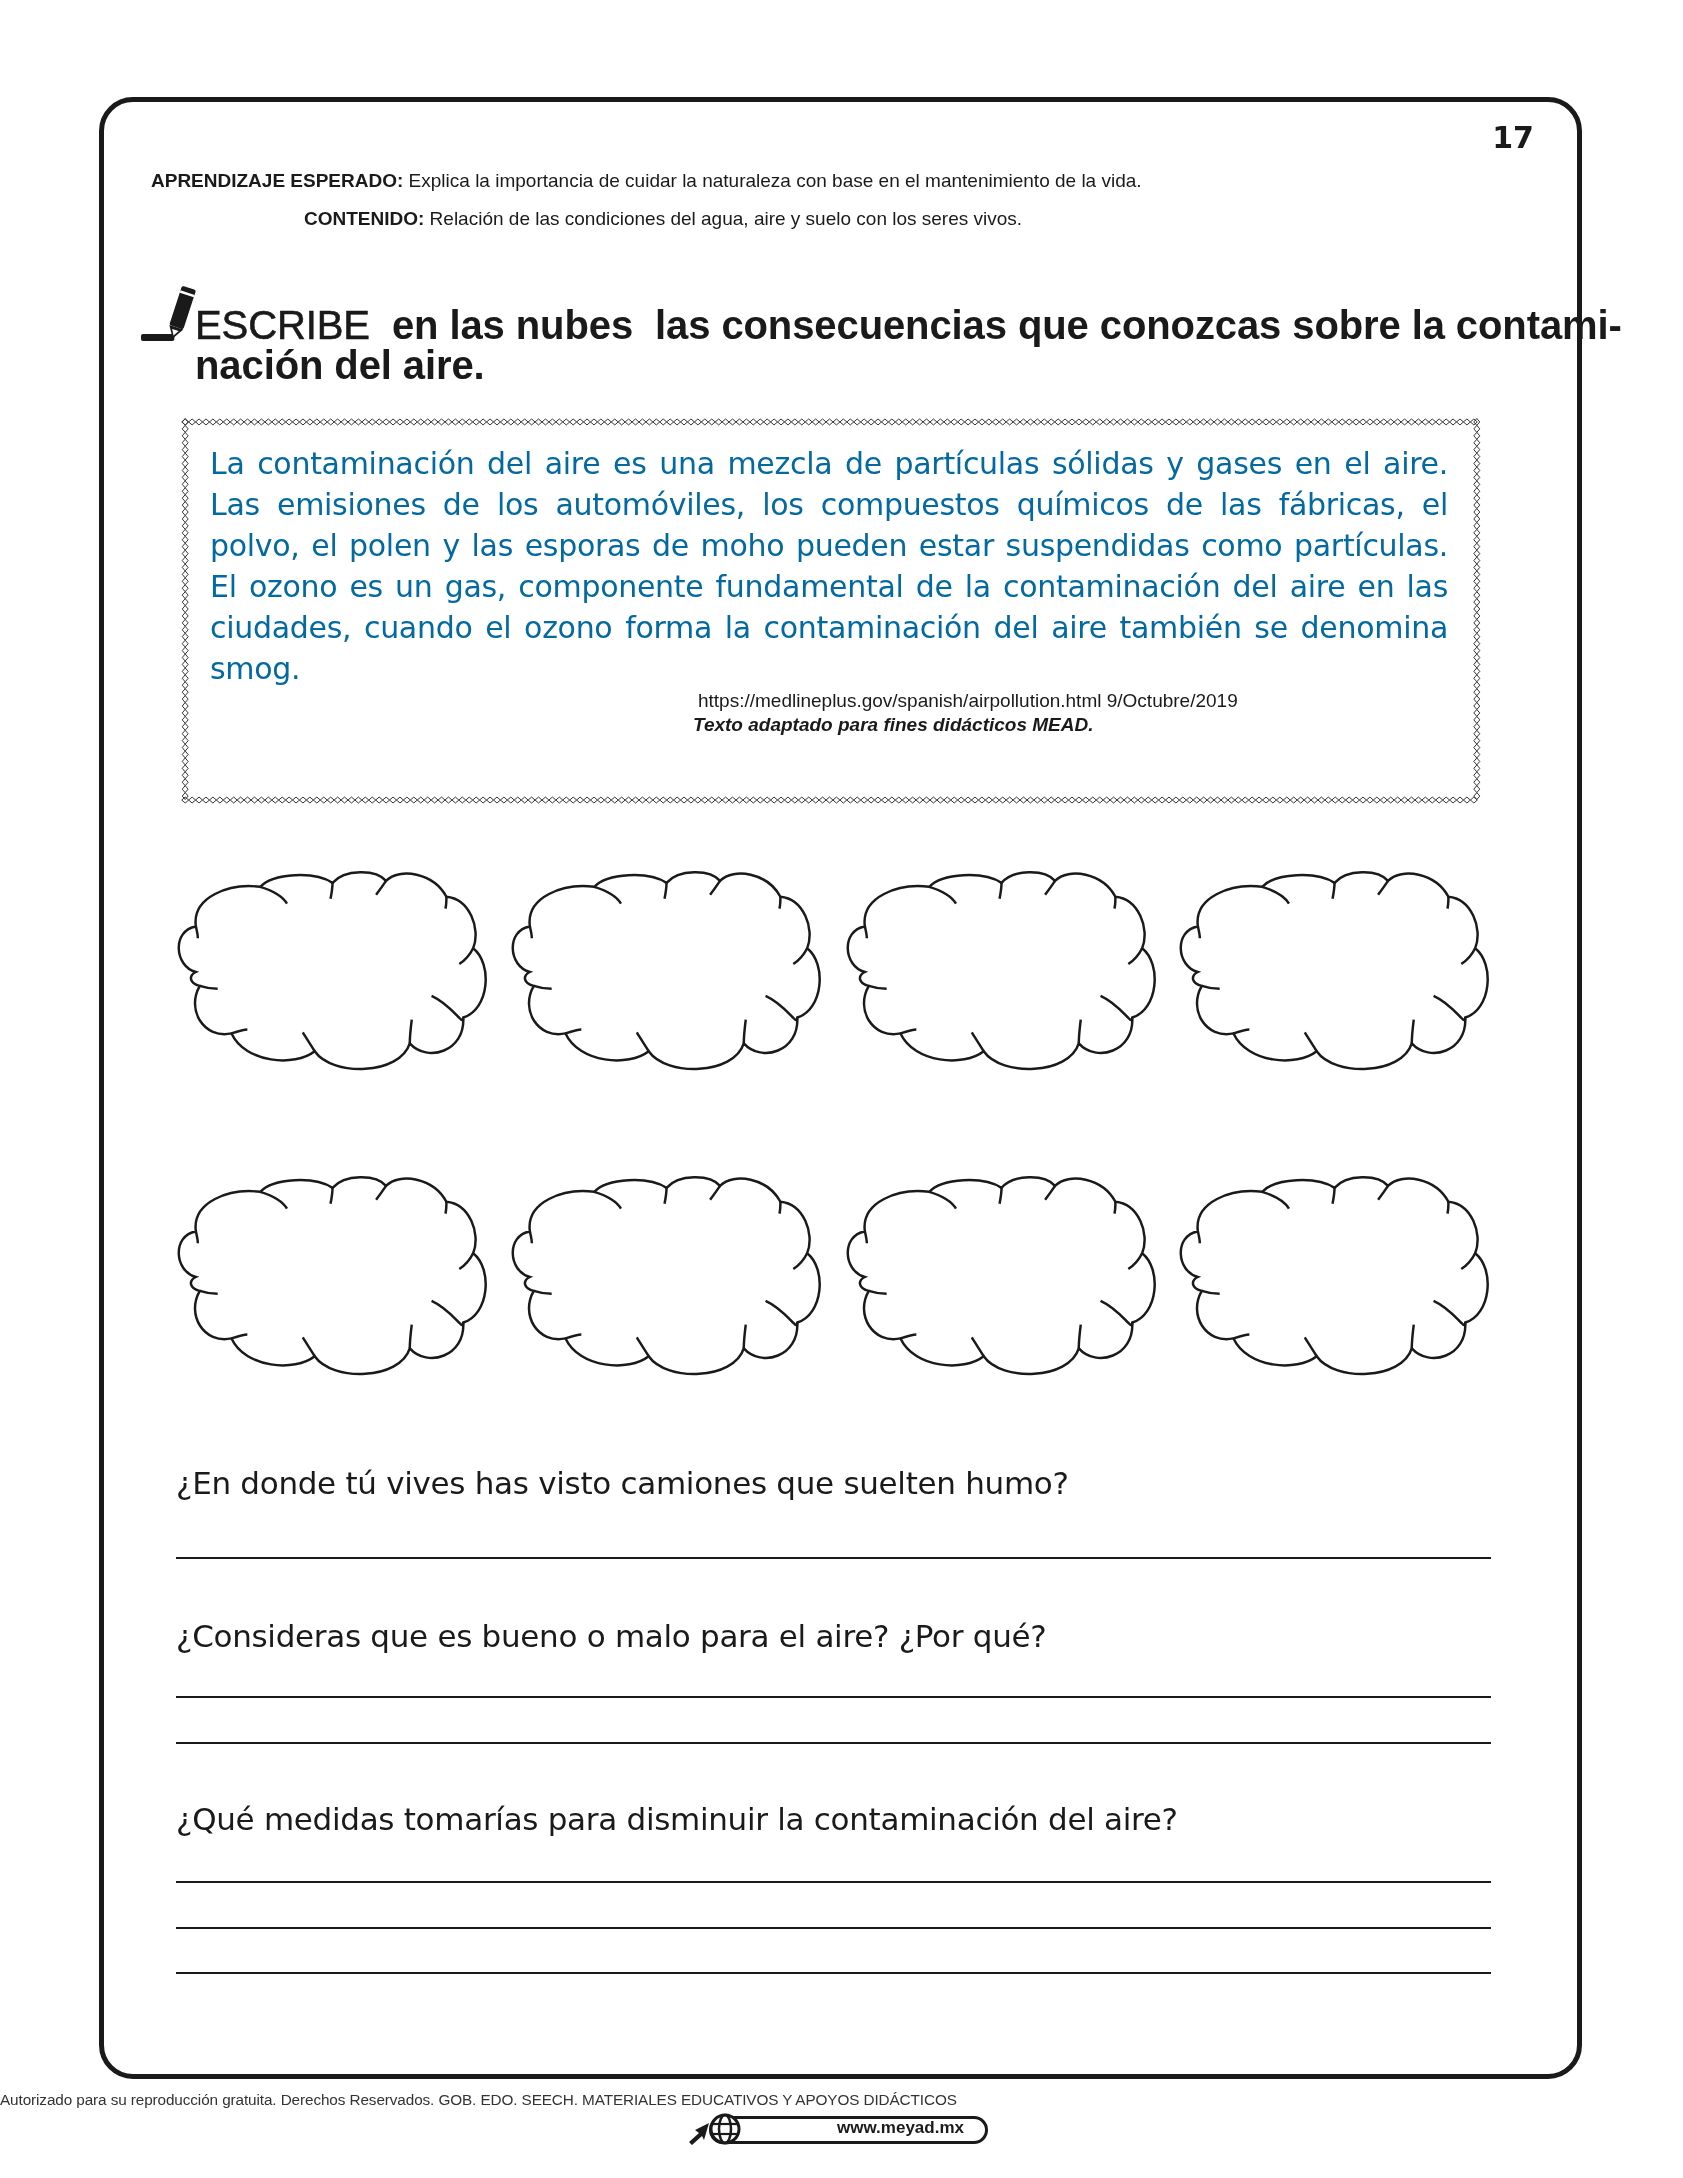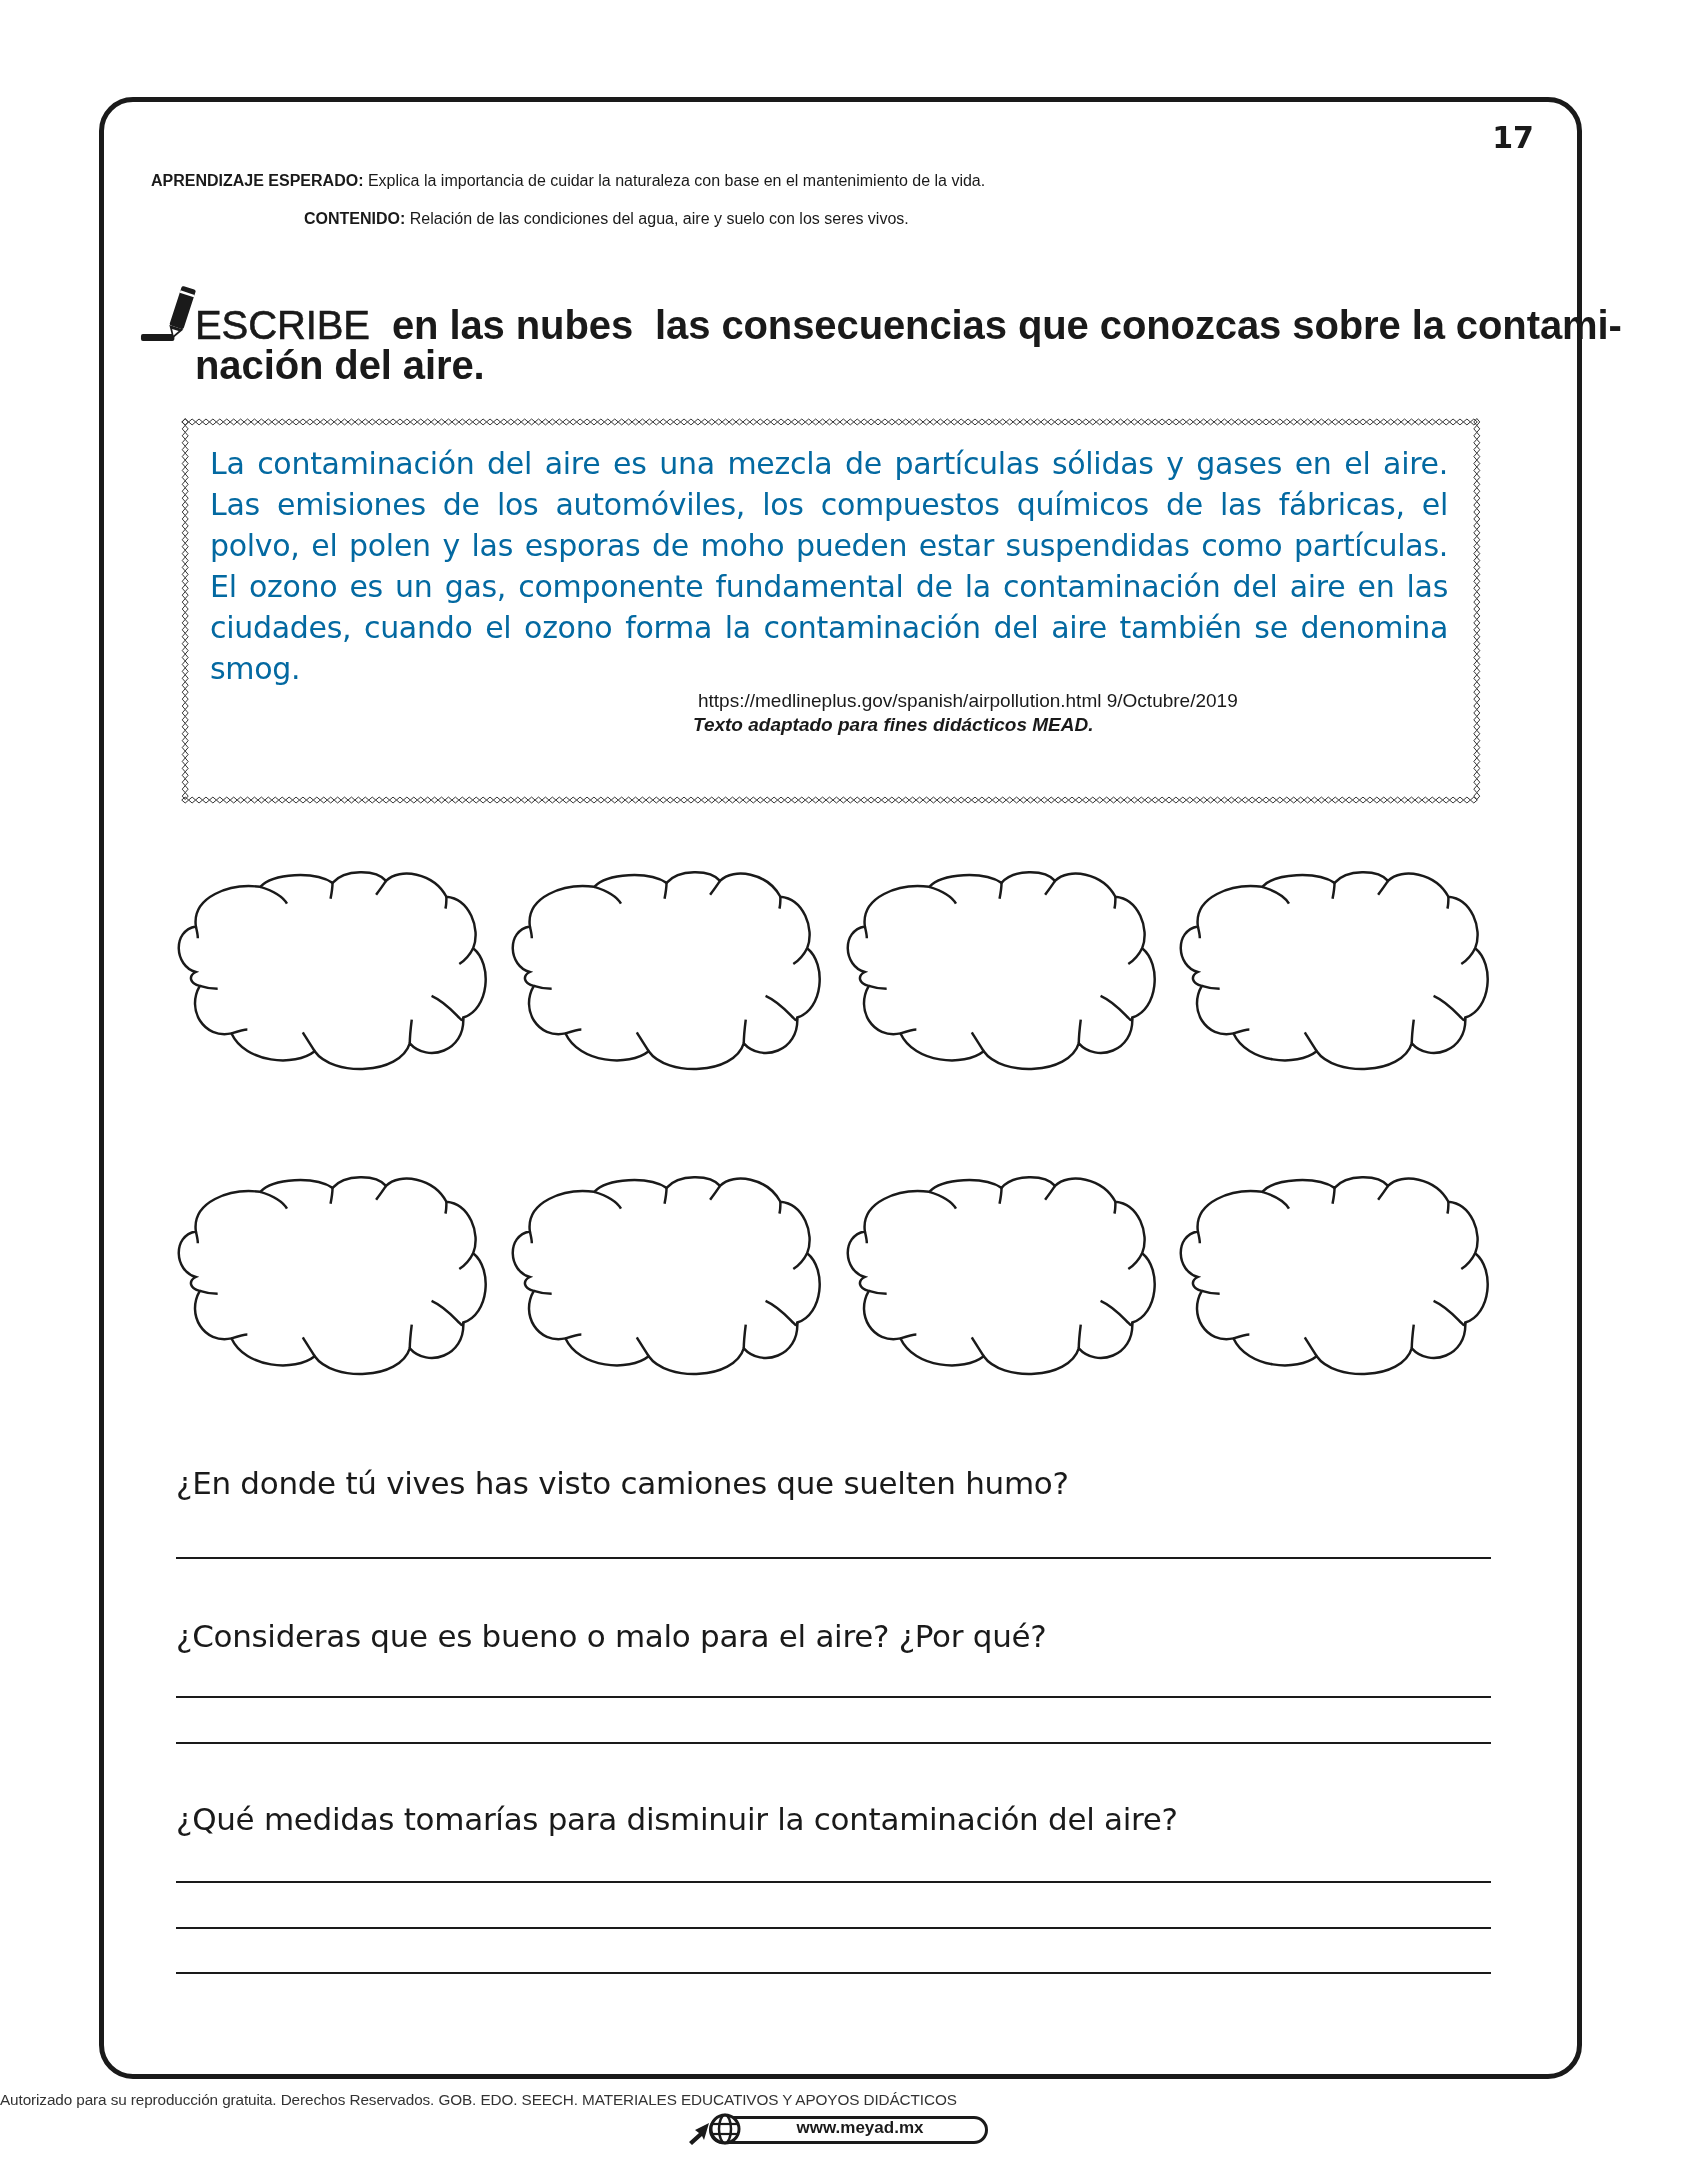--- a/index.html
+++ b/index.html
@@ -1,40 +1,40 @@
 <!DOCTYPE html>
 <html><head>
 <meta charset="utf-8">
 <style>
   html, body { margin:0; padding:0; background:#ffffff; }
   body { width:1683px; height:2178px; position:relative; overflow:hidden; font-family:"Liberation Sans", sans-serif; color:#1a1a1a; }
   #frame { position:absolute; left:99px; top:97px; width:1473px; height:1972px; border:5px solid #1a1a1a; border-radius:34px; }
   #page-number { position:absolute; right:149px; top:113px; font-family:"DejaVu Sans", sans-serif; font-weight:bold; font-size:30px; line-height:50px; color:#1a1a1a; }
-  .meta-line { position:absolute; font-size:16px; line-height:22px; white-space:nowrap; color:#1a1a1a; }
+  .meta-line { position:absolute; font-size:19px; line-height:22px; white-space:nowrap; color:#1a1a1a; }
   .meta-line b { font-weight:bold; }
   #meta-aprendizaje { left:151px; top:170px; }
   #meta-contenido { left:304px; top:208px; }
   #pencil { position:absolute; left:139px; top:281px; width:57px; height:63px; }
   .heading { position:absolute; left:195px; font-weight:bold; font-size:40px; line-height:40px; white-space:nowrap; color:#1a1a1a; letter-spacing:-0.1px; }
   #heading-1 { top:305px; }
   #heading-2 { top:345px; left:195px; }
   #heading-1 .kw { font-weight:normal; -webkit-text-stroke:0.6px #1a1a1a; }
   #textbox { position:absolute; left:181px; top:418px; width:1300px; height:386px; }
   #textbox svg { position:absolute; left:0; top:0; }
   #passage { position:absolute; left:210px; top:443px; width:1238px; font-family:"DejaVu Sans", sans-serif; font-size:30px; line-height:41px; color:#0369a1; text-align:justify; letter-spacing:-0.3px; }
   .src { position:absolute; font-size:19px; line-height:22px; white-space:nowrap; color:#1a1a1a; }
   #source-url { left:698px; top:690px; }
   #source-note { left:693px; top:714px; font-weight:bold; font-style:italic; }
   .cloud { position:absolute; width:339px; height:206px; }
   .question { position:absolute; left:176px; font-family:"DejaVu Sans", sans-serif; font-size:31px; line-height:36px; white-space:nowrap; color:#1a1a1a; letter-spacing:-0.3px; }
   .answer-line { position:absolute; left:176px; width:1315px; height:0; border-top:2.5px solid #1a1a1a; }
   #footer-text { position:absolute; left:0; width:1518px; top:2090px; text-align:left; font-size:15.3px; line-height:20px; color:#333; white-space:nowrap; letter-spacing:-0.1px; }
   #footer-link-wrap { position:absolute; left:687px; top:2112px; width:307px; height:34px; }
   #footer-pill { position:absolute; left:22px; top:4px; width:273px; height:22px; border:3px solid #1a1a1a; border-radius:14px; }
-  #footer-url { position:absolute; left:69px; top:5px; width:208px; text-align:center; font-weight:bold; font-size:17px; line-height:22px; color:#1a1a1a; }
+  #footer-url { position:absolute; left:69px; top:5px; width:208px; text-align:right; font-weight:bold; font-size:17px; line-height:22px; color:#1a1a1a; }
   #footer-globe { position:absolute; left:20px; top:0px; width:36px; height:34px; }
   #footer-arrow { position:absolute; left:0px; top:8px; width:26px; height:26px; }
 </style>
 </head>
 <body>
 
 <div id="frame"></div>
 
 <div id="page-number">17</div>
 

